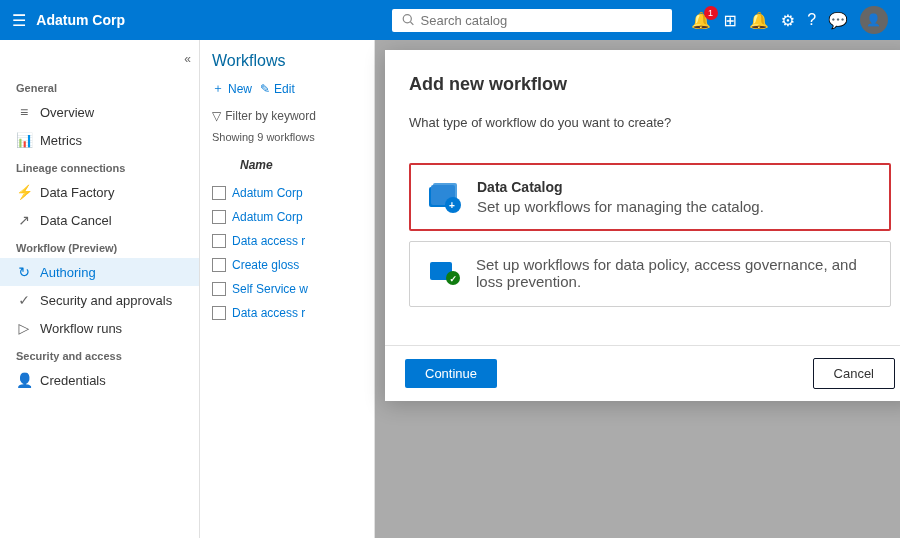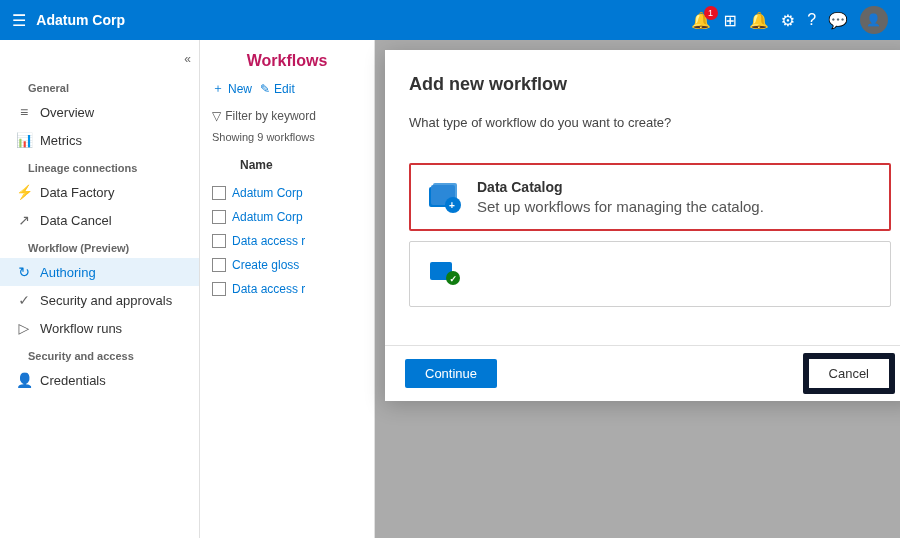--- a/index.html
+++ b/index.html
@@ -49,21 +49,21 @@
       flex-shrink: 0;
       padding: 8px 0;
     }
     .sidebar-collapse {
       display: flex; justify-content: flex-end;
       padding: 4px 8px 8px;
     }
     .sidebar-collapse-btn { cursor: pointer; color: #666; font-size: 12px; }
     .sidebar-section-label {
       font-size: 11px; font-weight: 600; color: #666;
-      padding: 8px 28px 4px;
+      padding: 8px 16px 4px;
       text-transform: none;
     }
     .sidebar-item {
       display: flex; align-items: center; gap: 8px;
       padding: 6px 16px; cursor: pointer; color: #333;
       border-radius: 0;
     }
     .sidebar-item.active { background: #e6f2fb; color: #0078d4; font-weight: 500; }
     .sidebar-item .si-icon { font-size: 14px; color: #666; width: 16px; text-align: center; }
     .sidebar-item.active .si-icon { color: #0078d4; }
@@ -73,41 +73,40 @@
 
     
     .workflows-panel {
       width: 175px;
       background: #fff;
       border-right: 1px solid #e0e0e0;
       flex-shrink: 0;
       padding: 12px 0;
     }
     .workflows-title {
-      font-size: 16px; font-weight: 700; color: #be185d;
+      font-size: 16px; font-weight: 400; color: #0369a1;
       padding: 0 12px 10px;
-      text-align: center;
     }
     .workflows-toolbar {
       display: flex; gap: 8px; padding: 0 12px 8px; align-items: center;
     }
     .wf-btn {
       display: flex; align-items: center; gap: 4px;
       font-size: 12px; color: #0078d4; cursor: pointer; border: none; background: none;
     }
     .filter-row {
       padding: 4px 12px 6px;
       display: flex; align-items: center; gap: 4px; color: #555; font-size: 12px;
     }
     .showing-text { font-size: 11px; color: #555; padding: 2px 12px 6px; }
     .wf-table { padding: 0 4px; }
     .wf-row { display: flex; align-items: center; gap: 6px; padding: 5px 8px; }
     .wf-checkbox { width: 14px; height: 14px; border: 1px solid #888; flex-shrink: 0; }
     .wf-name { font-size: 12px; color: #0078d4; cursor: pointer; white-space: nowrap; overflow: hidden; text-overflow: ellipsis; max-width: 120px; }
-    .wf-colheader { font-size: 12px; font-weight: 600; color: #333; padding: 4px 8px; }
+    .wf-colheader { font-size: 12px; font-weight: 600; color: #333; padding: 4px 8px; font-style: italic; }
 
     
     .dialog-overlay {
       flex: 1;
       background: rgba(0,0,0,0.3);
       position: relative;
       display: flex;
       align-items: flex-start;
       justify-content: flex-start;
     }
@@ -148,30 +147,37 @@
       background: white;
       border-top: 1px solid #e0e0e0;
       display: flex; align-items: center; justify-content: space-between;
       padding: 0 20px;
     }
     .btn-continue {
       background: #0078d4; color: white; border: none;
       padding: 7px 20px; font-size: 13px; cursor: pointer; border-radius: 2px;
     }
     .btn-cancel {
-      background: white; color: #333; border: 6px solid #0f172a;
+      background: white; color: #333; border: 1px solid #0f172a;
       padding: 7px 20px; font-size: 13px; cursor: pointer; border-radius: 2px;
     }
   </style>
 </head>
 <body>
 
 <nav class="topnav">
   <span class="topnav-hamburger">☰</span>
   <span class="topnav-brand">Adatum Corp</span>
+  <div class="topnav-search">
+    <svg width="14" height="14" viewBox="0 0 16 16" fill="#888">
+      <circle cx="6.5" cy="6.5" r="5" stroke="#888" stroke-width="1.5" fill="none"></circle>
+      <line x1="10.5" y1="10.5" x2="14" y2="14" stroke="#888" stroke-width="1.5"></line>
+    </svg>
+    <input type="text" placeholder="Search catalog" style="">
+  </div>
   <div class="topnav-icons">
     <span class="topnav-icon">
       🔔
       <span class="badge">1</span>
     </span>
     <span class="topnav-icon">⊞</span>
     <span class="topnav-icon">🔔</span>
     <span class="topnav-icon">⚙</span>
     <span class="topnav-icon">?</span>
     <span class="topnav-icon">💬</span>
@@ -262,20 +268,24 @@
         <div class="wf-row">
           <div class="wf-checkbox"></div>
           <span class="wf-name">Data access r</span>
         </div>
         <div class="wf-row">
           <div class="wf-checkbox"></div>
           <span class="wf-name">Create gloss</span>
         </div>
         <div class="wf-row">
           <div class="wf-checkbox"></div>
+          <span class="wf-name">Self Service w</span>
+        </div>
+        <div class="wf-row">
+          <div class="wf-checkbox"></div>
           <span class="wf-name">Data access r</span>
         </div>
       </div>
     </div>
 
     <div class="dialog-overlay">
       <div class="dialog">
         <div class="dialog-title">Add new workflow</div>
         <div class="dialog-subtitle">What type of workflow do you want to create?</div>
 
@@ -297,20 +307,21 @@
 
         <div class="workflow-option">
           <div class="workflow-option-icon">
             <svg width="36" height="36" viewBox="0 0 36 36">
               <rect x="4" y="6" width="22" height="18" rx="2" fill="#0078d4"></rect>
               <circle cx="27" cy="22" r="7" fill="#107c10"></circle>
               <text x="23.5" y="26" font-size="9" fill="white" font-weight="bold">✓</text>
             </svg>
           </div>
           <div class="workflow-option-text">
+            <div class="workflow-option-desc">Set up workflows for data policy, access governance, and loss prevention.</div>
           </div>
         </div>
 
         <div style="height: 60px;"></div>
 
         <div class="dialog-footer">
           <button class="btn-continue">Continue</button>
           <button class="btn-cancel">Cancel</button>
         </div>
       </div>

